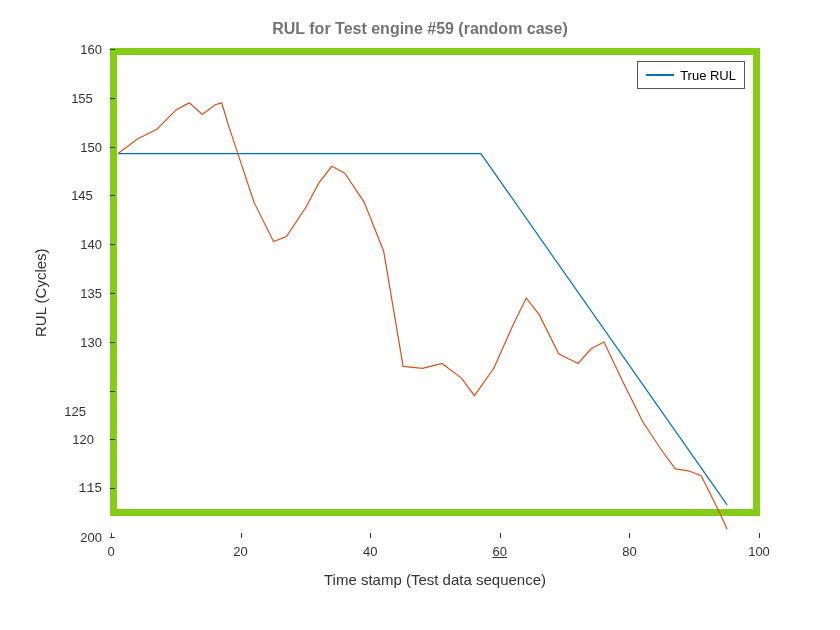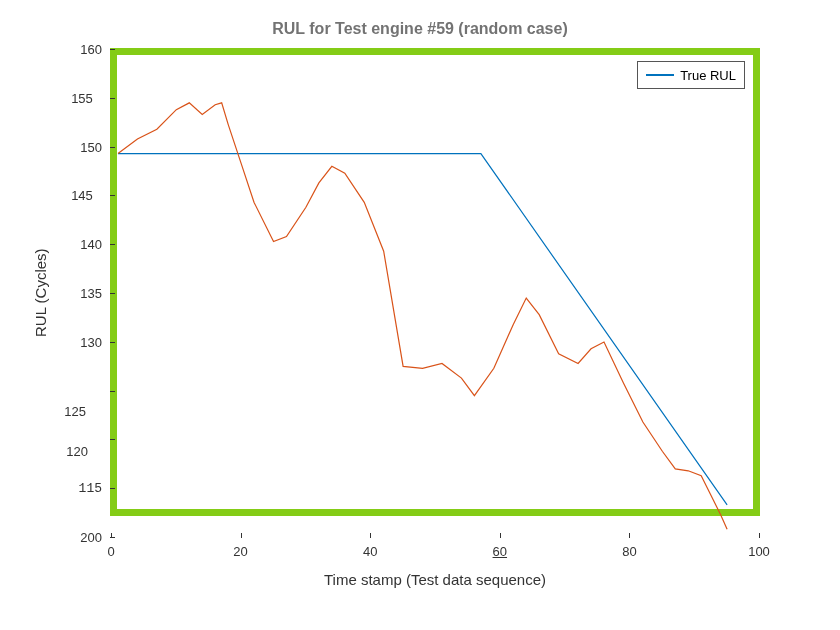--- a/index.html
+++ b/index.html
@@ -138,21 +138,21 @@
     <div class="tick-x" style="left: 499.8px; top: 544px; text-decoration: underline;">60</div>
     <div class="tick-mark-x" style="left: 499.8px; top: 533px;"></div>
     <div class="tick-x" style="left: 629.4px; top: 544px;">80</div>
     <div class="tick-mark-x" style="left: 629.4px; top: 533px;"></div>
     <div class="tick-x" style="left: 759px; top: 544px;">100</div>
     <div class="tick-mark-x" style="left: 759px; top: 533px;"></div>
     <div class="tick-y" style="left: 62px; top: 537px;">200</div>
     <div class="tick-mark-y" style="left: 110px; top: 537px;"></div>
     <div class="tick-y" style="left: 62px; top: 488.2px; font-family: Liberation Mono, monospace;">115</div>
     <div class="tick-mark-y" style="left: 110px; top: 488.2px;"></div>
-    <div class="tick-y" style="left: 48px; top: 439.4px; margin-top: 12px;">120</div>
+    <div class="tick-y" style="left: 54px; top: 439.4px;">120</div>
     <div class="tick-mark-y" style="left: 110px; top: 439.4px;"></div>
     <div class="tick-y" style="left: 46px; top: 390.6px; margin-top: 20px;">125</div>
     <div class="tick-mark-y" style="left: 110px; top: 390.6px;"></div>
     <div class="tick-y" style="left: 62px; top: 341.8px;">130</div>
     <div class="tick-mark-y" style="left: 110px; top: 341.8px;"></div>
     <div class="tick-y" style="left: 62px; top: 293px;">135</div>
     <div class="tick-mark-y" style="left: 110px; top: 293px;"></div>
     <div class="tick-y" style="left: 62px; top: 244.2px;">140</div>
     <div class="tick-mark-y" style="left: 110px; top: 244.2px;"></div>
     <div class="tick-y" style="left: 62px; top: 195.4px; text-align: center;">145</div>

